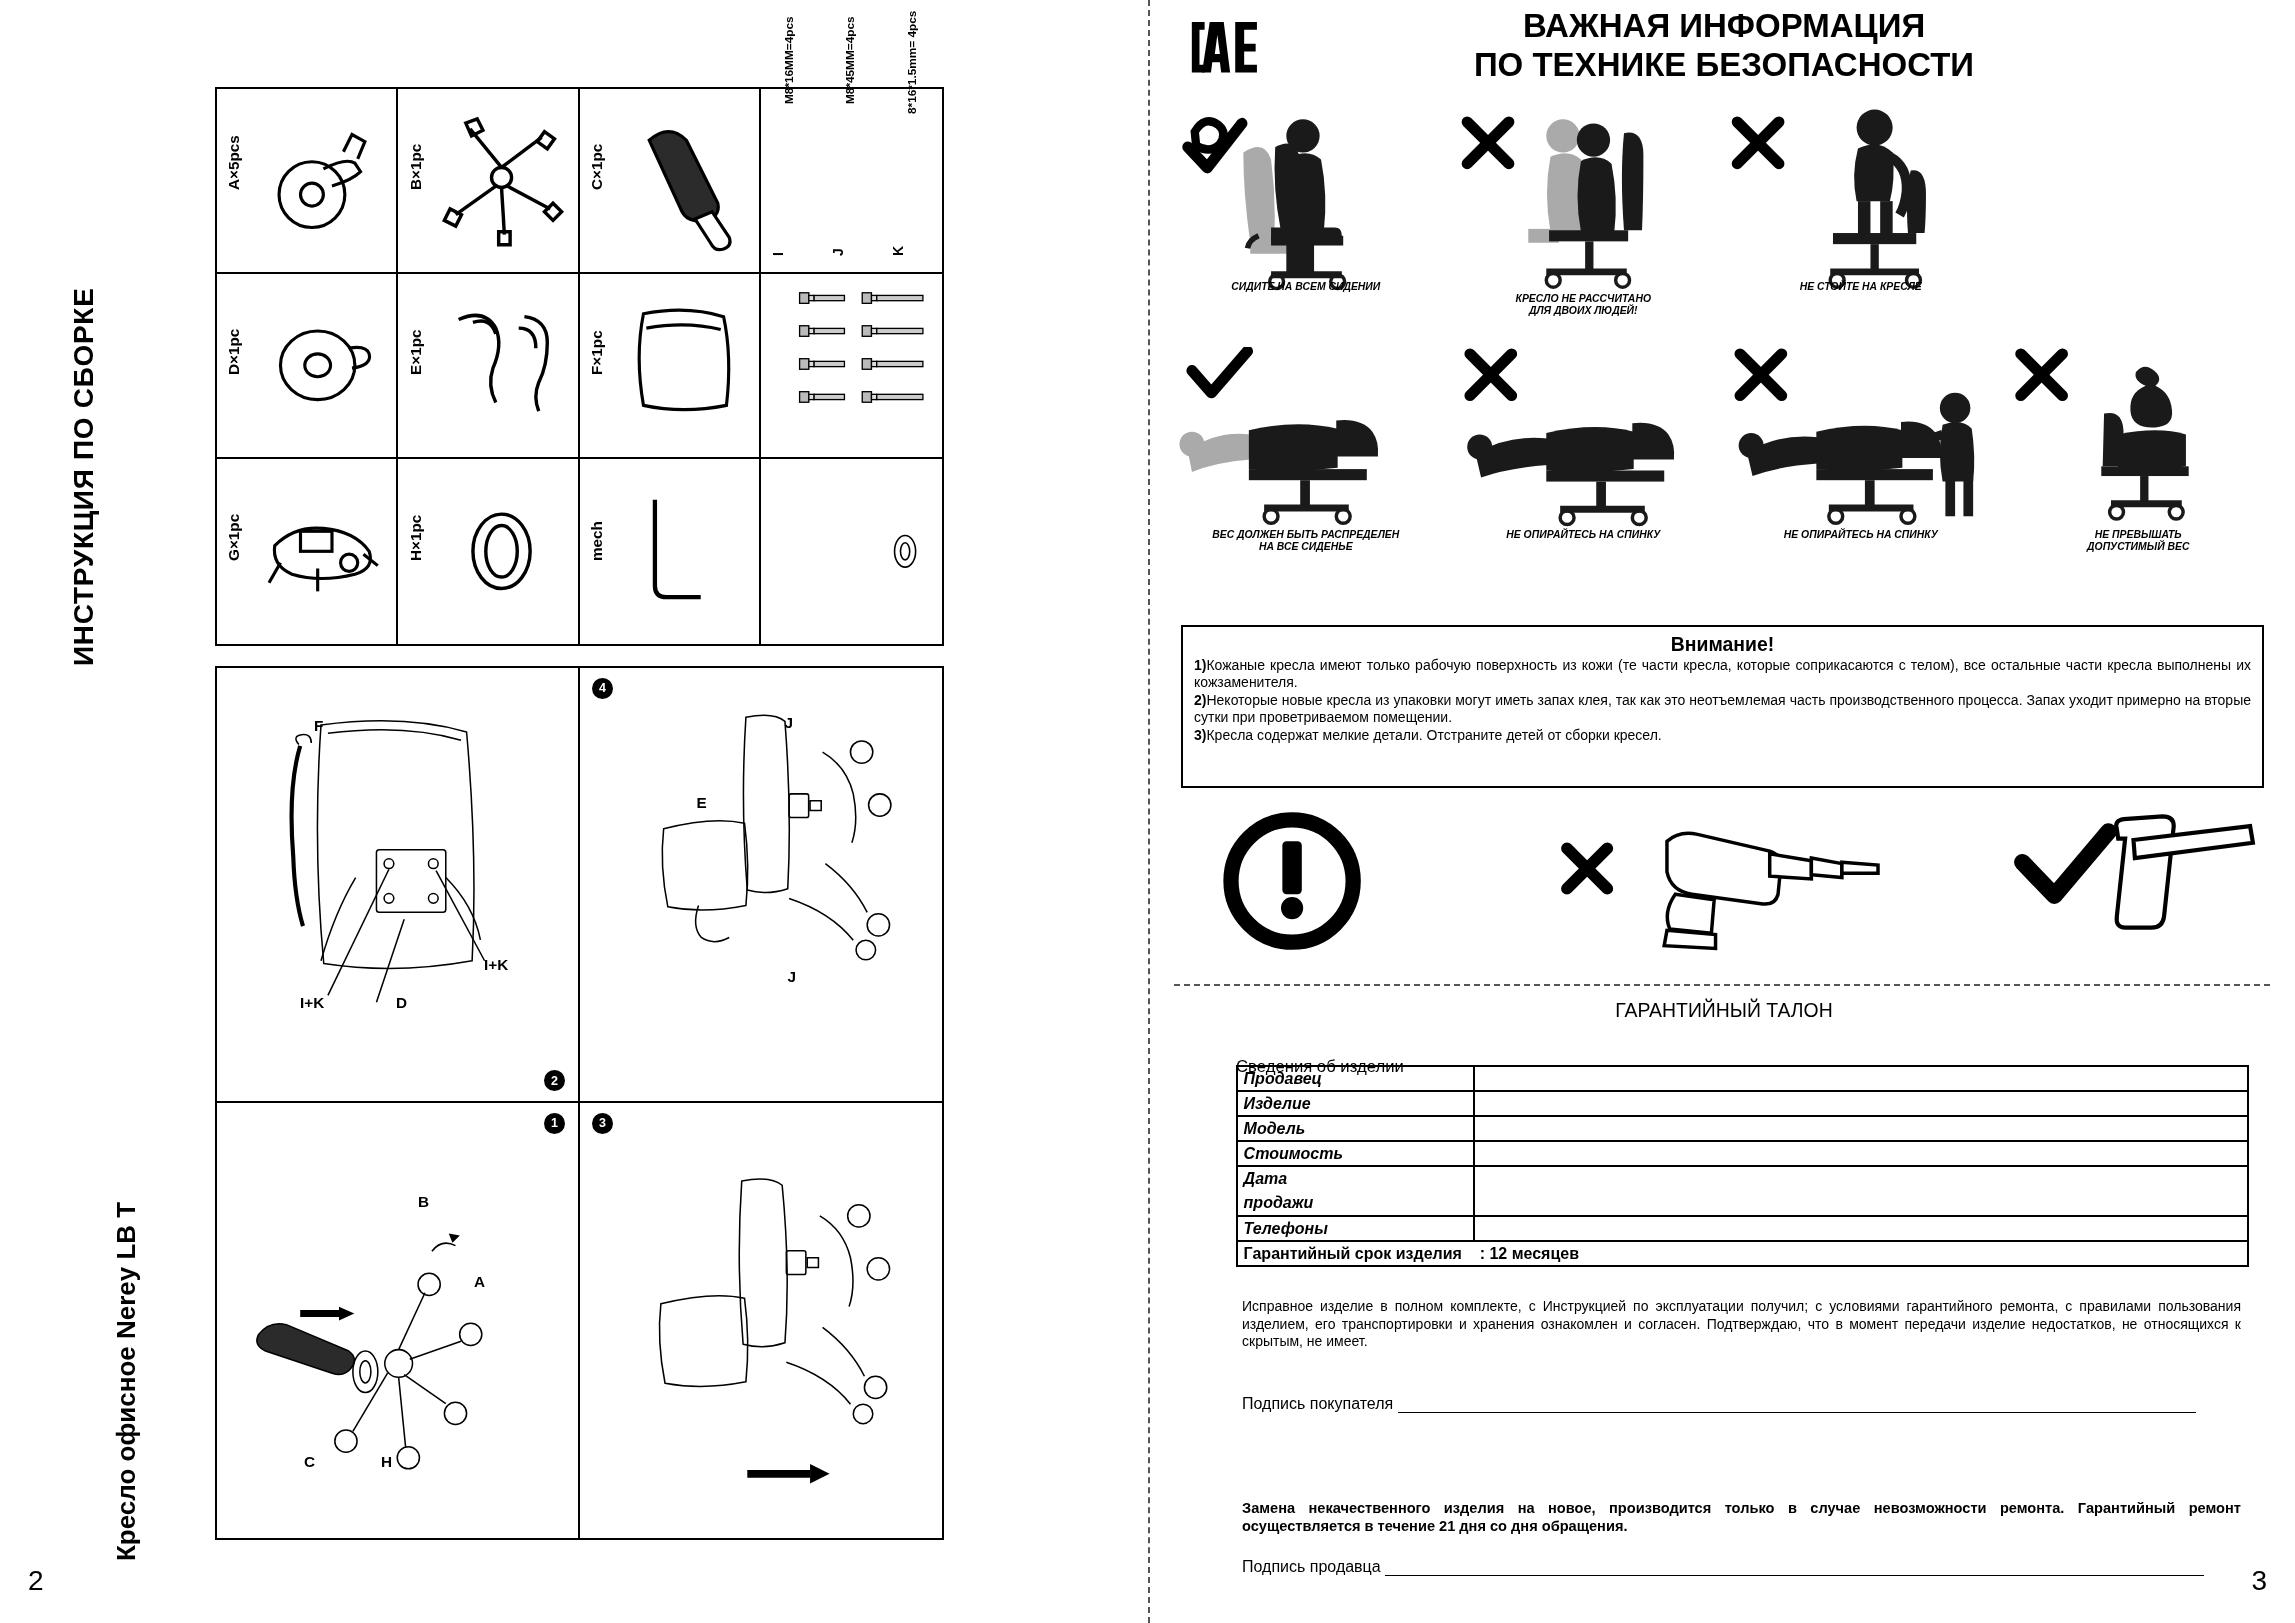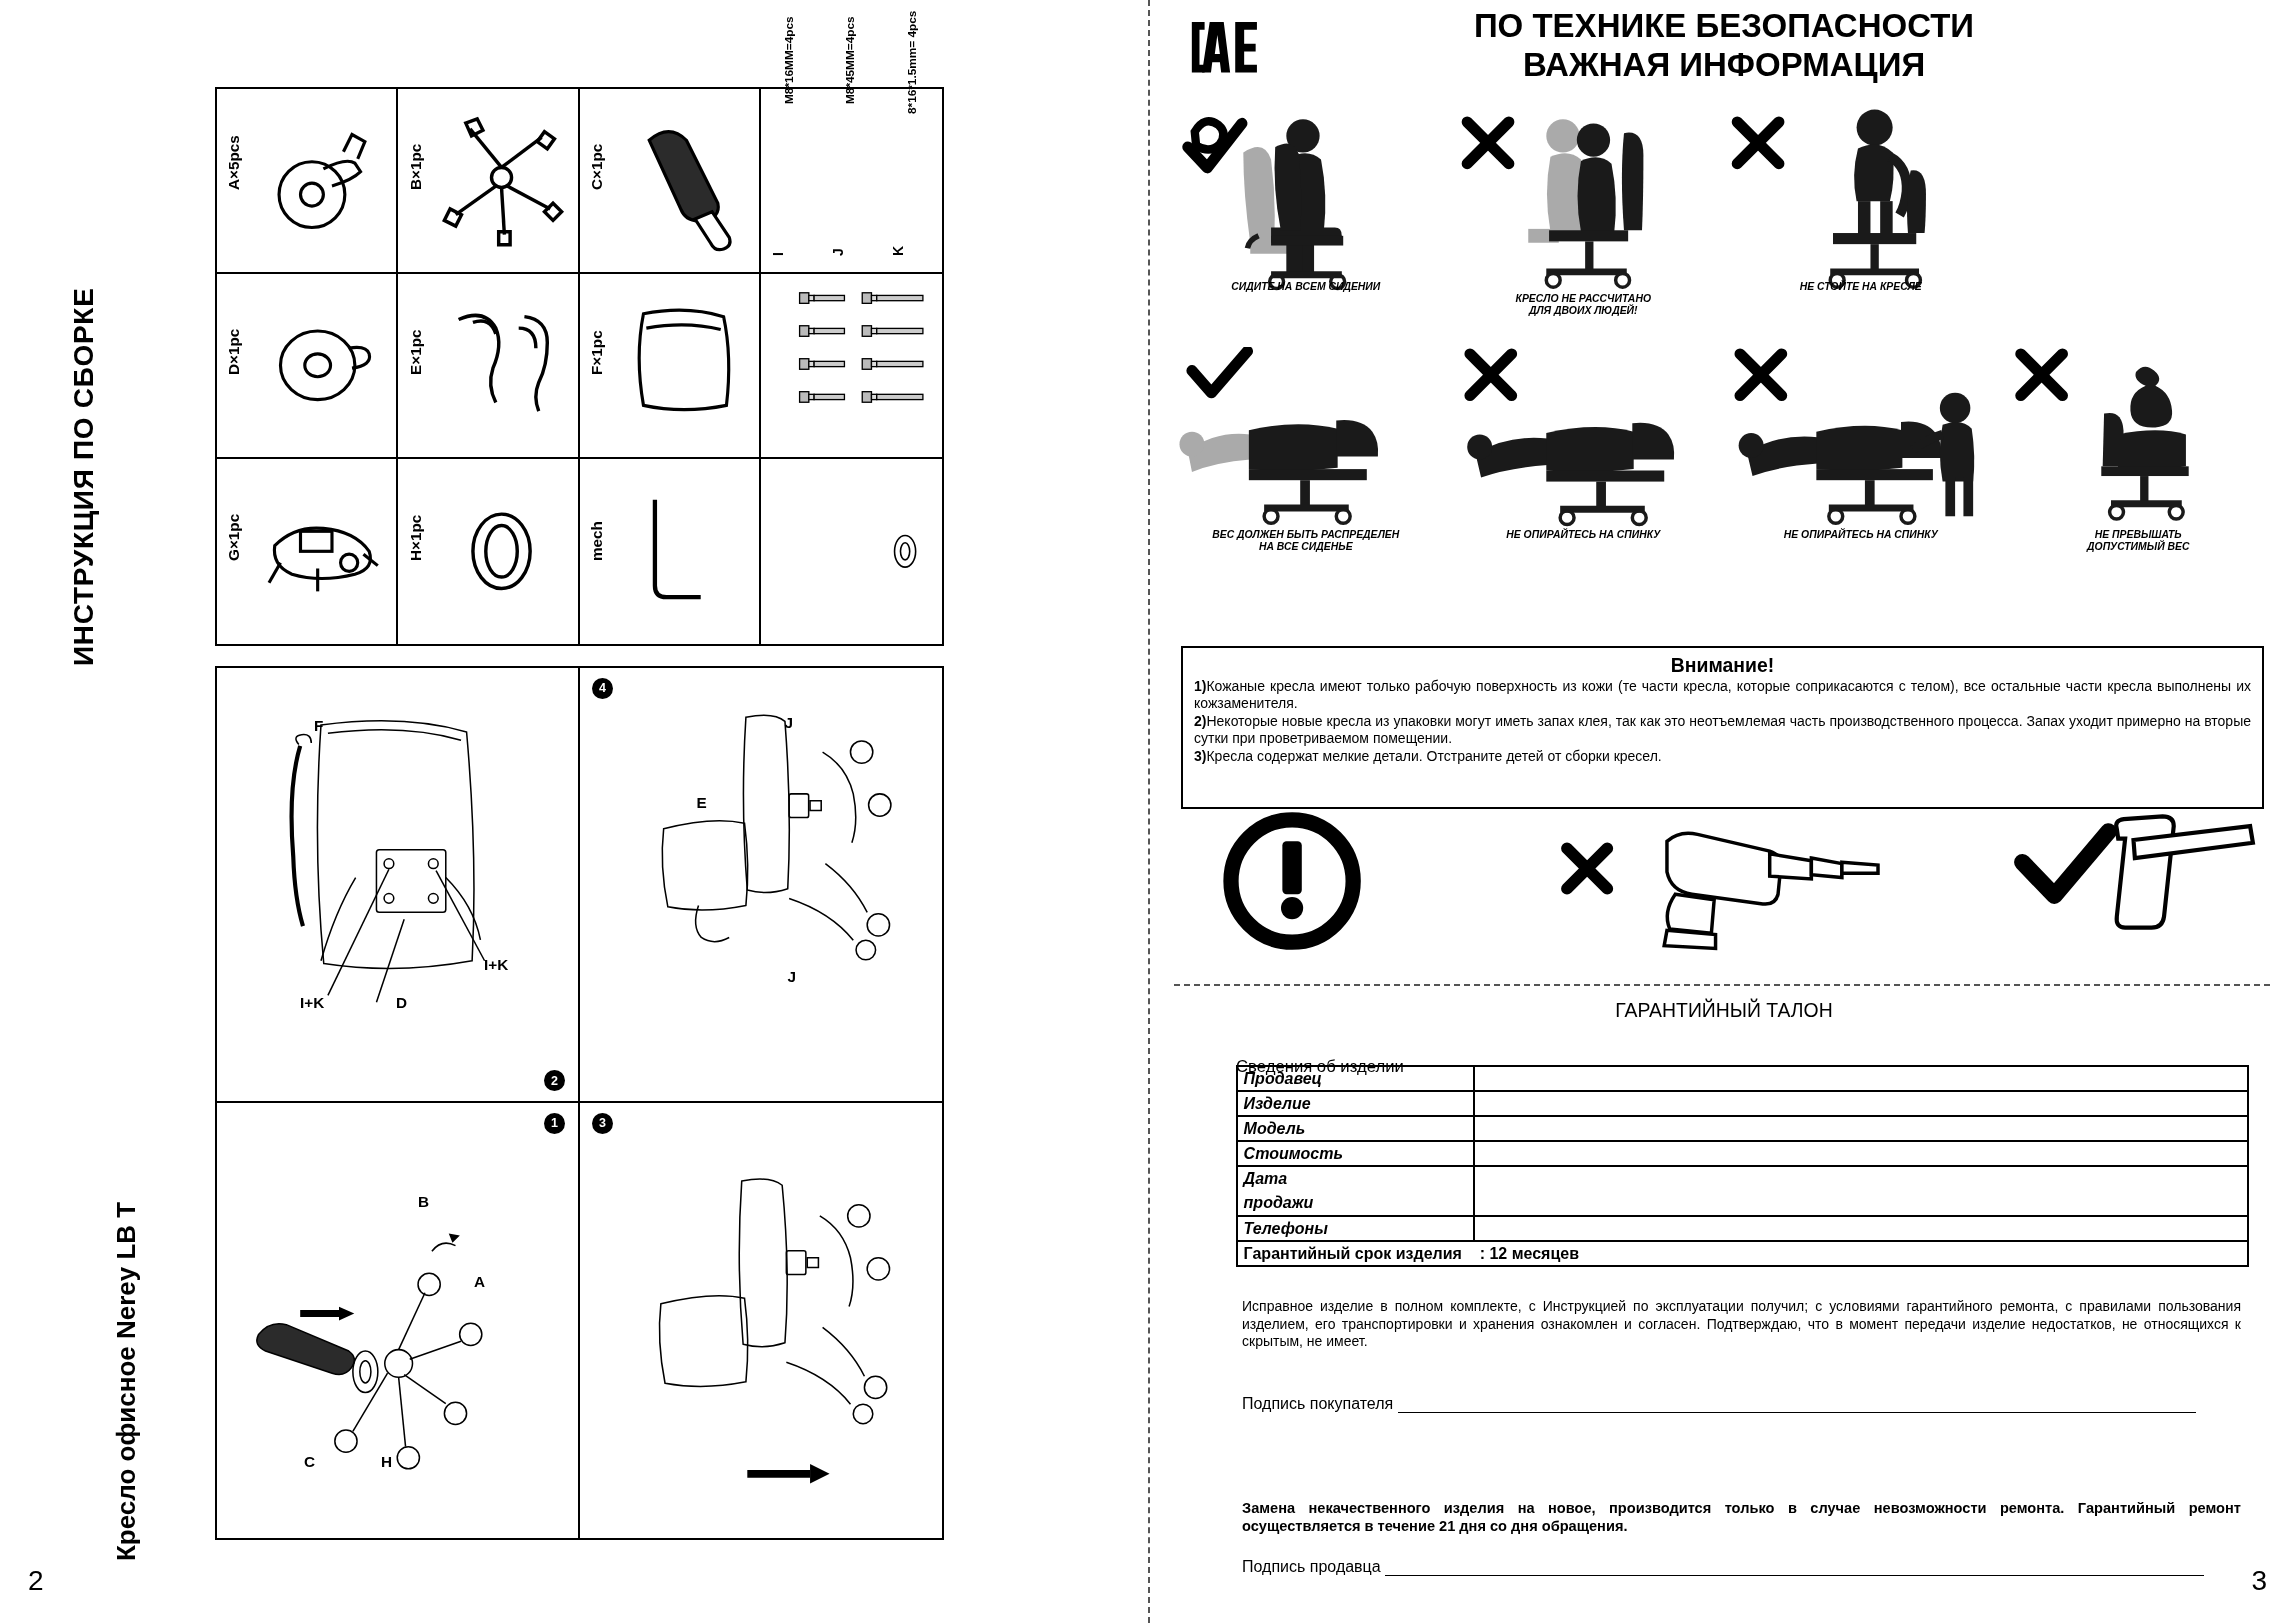--- a/index.html
+++ b/index.html
@@ -175,21 +175,20 @@
     font-size: 10.4px;
     font-weight: bold;
     line-height: 1.2;
   }
   .warn-box {
     position: absolute;
     left: 28px; top: 625px;
     width: 1083px; height: 163px;
     border: 2.8px solid #000;
     padding: 5.6px 11px 7px 11px;
-    margin-top: 21px;
   }
   .warn-title {
     text-align: center;
     font-size: 19.4px;
     font-weight: bold;
     margin-bottom: 1.4px;
   }
   .warn-p {
     font-size: 14px;
     text-align: justify;
@@ -596,22 +595,22 @@
     <svg viewBox="0 0 130 95">
       <g fill="#000">
         <path d="M6 8 h20 v12 h-8 v55 h8 v12 h-20 z"></path>
         <path d="M34 8 h22 l10 79 h-14 l-2 -16 h-12 l-2 16 h-14 z M42 58 h8 l-4 -30 z"></path>
         <path d="M74 8 h34 v12 h-20 v22 h18 v12 h-18 v21 h20 v12 h-34 z"></path>
       </g>
     </svg>
   </div>
 
   <div class="safety-title">
+    <div>ВАЖНАЯ ИНФОРМАЦИЯ</div>
     <div>ПО ТЕХНИКЕ БЕЗОПАСНОСТИ</div>
-    <div>ВАЖНАЯ ИНФОРМАЦИЯ</div>
   </div>
 
   <div class="icon-row" style="left:14px; top:104px; width:1110px; height:250px; grid-template-columns: repeat(4, 1fr);">
 
     <div class="icon-cell">
       <svg viewBox="0 0 400 300" preserveAspectRatio="xMidYMid meet">
         <g>
           <path d="M40 40 q14 -24 34 -10 q14 12 2 28 q-14 14 -34 2 z" fill="none" stroke="#000" stroke-width="12"></path>
           <path d="M30 62 L58 92 L108 28" fill="none" stroke="#000" stroke-width="16" stroke-linecap="round" stroke-linejoin="round"></path>
           <g fill="#aaa">

